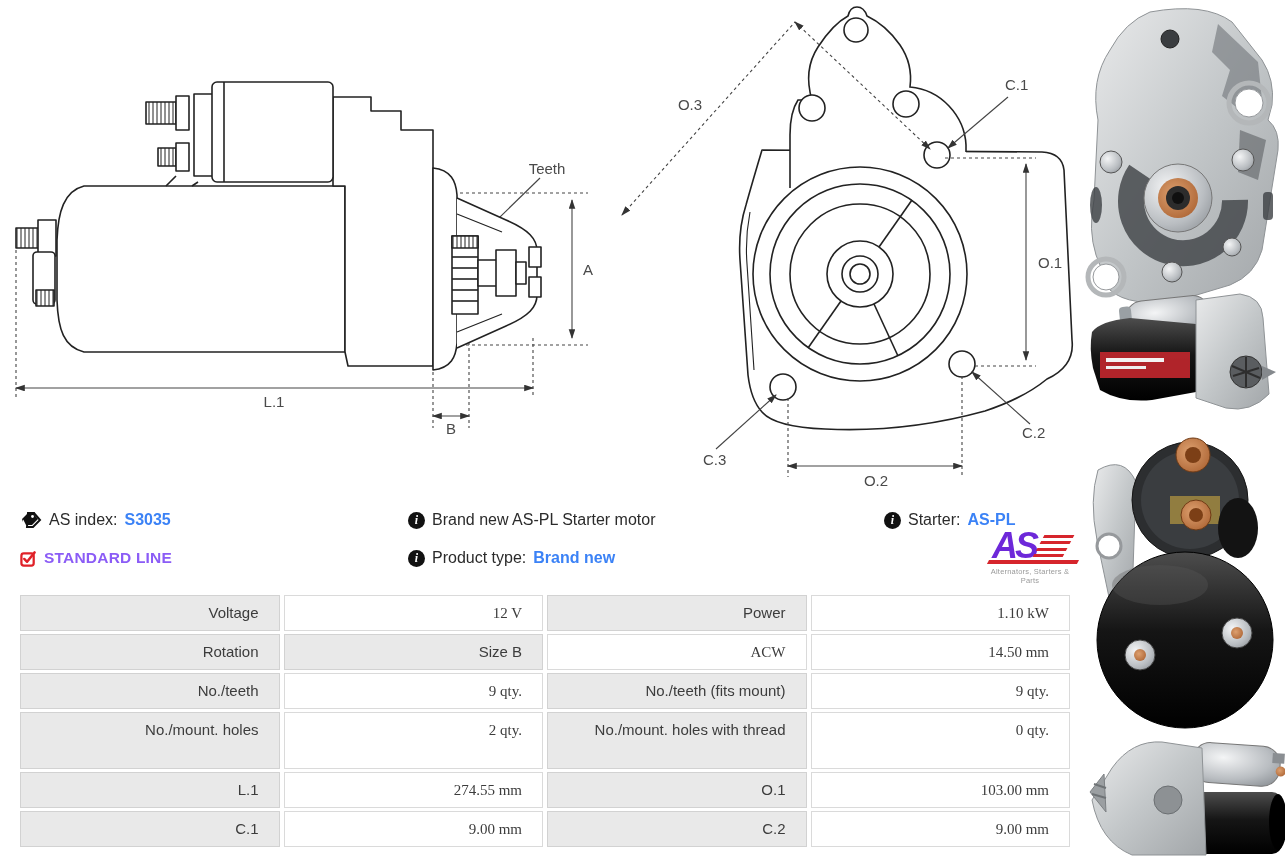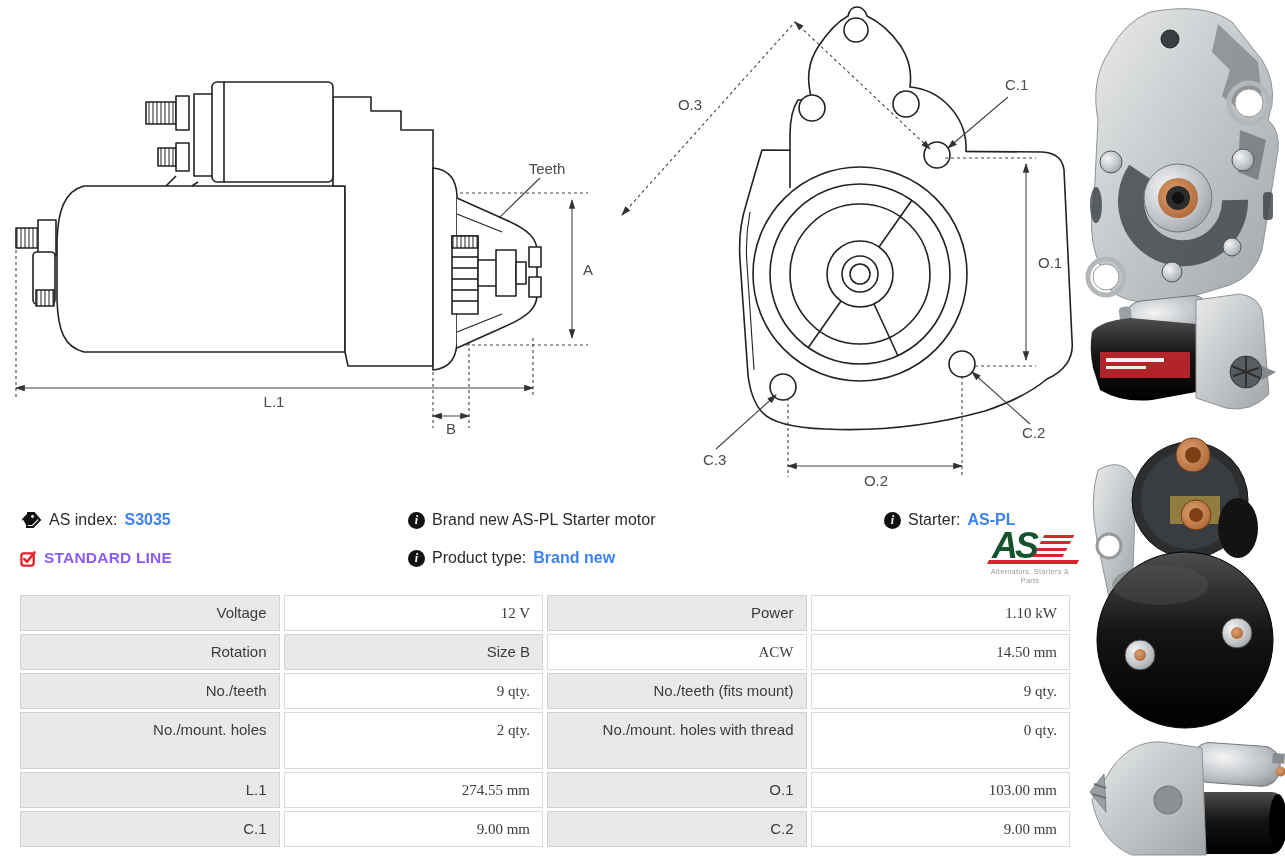--- a/index.html
+++ b/index.html
@@ -15,36 +15,36 @@
   .info-ico{
     width:17px;height:17px;border-radius:50%;background:#111;color:#fff;
     display:inline-flex;align-items:center;justify-content:center;
     font-size:12px;font-weight:bold;font-family:"Liberation Serif",serif;font-style:italic;flex:0 0 auto;
   }
   .chk-ico{width:17px;height:17px;flex:0 0 auto;}
   .tag-ico{width:22px;height:18px;flex:0 0 auto;}
   
   .aspl-logo{position:absolute;left:982px;top:529px;width:96px;text-align:center;}
   .logo-top{display:flex;align-items:flex-end;justify-content:center;height:30px;}
-  .logo-as{font-size:36px;line-height:26px;font-weight:bold;font-style:italic;color:#14532d;letter-spacing:-3px;}
+  .logo-as{font-size:36px;line-height:26px;font-weight:bold;font-style:italic;color:#6d28d9;letter-spacing:-3px;}
   .logo-stripes{
     width:30px;height:24px;margin-left:2px;transform:skewX(-28deg);
     background:repeating-linear-gradient(to bottom,#d6252c 0 3px,transparent 3px 6.5px);
   }
   .logo-underline{height:4px;background:#d6252c;margin:1px 0 3px 6px;transform:skewX(-28deg);}
   .logo-tagline{font-size:7.5px;color:#9a9a9a;letter-spacing:.2px;}
   
   .spec-table{
     position:absolute;left:20px;top:595px;width:1050px;
     display:grid;grid-template-columns:repeat(4,1fr);
     grid-template-rows:36px 36px 36px 57px 36px 36px;
     gap:3px 4px;font-size:15px;color:#3c3c3c;
   }
   .cell{display:flex;justify-content:flex-end;align-items:flex-start;
-    padding:7px 12px 0 8px;box-sizing:border-box;line-height:20px;}
+    padding:7px 20px 0 8px;box-sizing:border-box;line-height:20px;}
   .cell.lbl{background:#e9e9e9;border:1px solid #d2d2d2;}
   .cell.val{background:#fff;border:1px solid #dadada;font-family:Liberation Serif, serif;}
   
   svg text{font-family:"Liberation Sans",sans-serif;}
   .dimtxt{fill:#4a4a4a;font-size:15px;}
 </style>
 </head>
 <body>
 
 <svg class="abs" style="left:0;top:0" width="612" height="497" viewBox="0 0 612 497">

